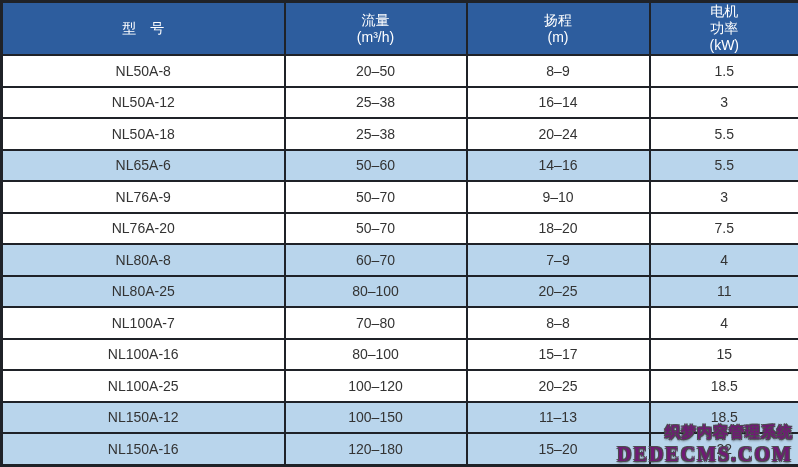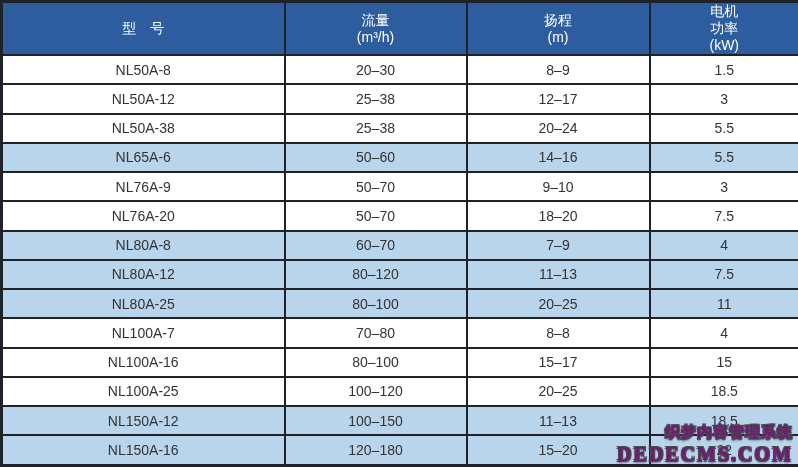--- a/index.html
+++ b/index.html
@@ -88,32 +88,32 @@
         <th>
           <span class="hdr-line">电机</span>
           <span class="hdr-line">功率</span>
           <span class="hdr-line">(kW)</span>
         </th>
       </tr>
     </thead>
     <tbody id="table-body">
         <tr>
       <td>NL50A-8</td>
-      <td>20–30</td>
+      <td>20–50</td>
       <td>8–9</td>
       <td>1.5</td>
     </tr>
         <tr>
       <td>NL50A-12</td>
       <td>25–38</td>
-      <td>12–17</td>
+      <td>16–14</td>
       <td>3</td>
     </tr>
         <tr>
-      <td>NL50A-38</td>
+      <td>NL50A-18</td>
       <td>25–38</td>
       <td>20–24</td>
       <td>5.5</td>
     </tr>
         <tr class="shaded">
       <td>NL65A-6</td>
       <td>50–60</td>
       <td>14–16</td>
       <td>5.5</td>
     </tr>
@@ -127,26 +127,20 @@
       <td>NL76A-20</td>
       <td>50–70</td>
       <td>18–20</td>
       <td>7.5</td>
     </tr>
         <tr class="shaded">
       <td>NL80A-8</td>
       <td>60–70</td>
       <td>7–9</td>
       <td>4</td>
-    </tr>
-        <tr class="shaded">
-      <td>NL80A-12</td>
-      <td>80–120</td>
-      <td>11–13</td>
-      <td>7.5</td>
     </tr>
         <tr class="shaded">
       <td>NL80A-25</td>
       <td>80–100</td>
       <td>20–25</td>
       <td>11</td>
     </tr>
         <tr>
       <td>NL100A-7</td>
       <td>70–80</td>

